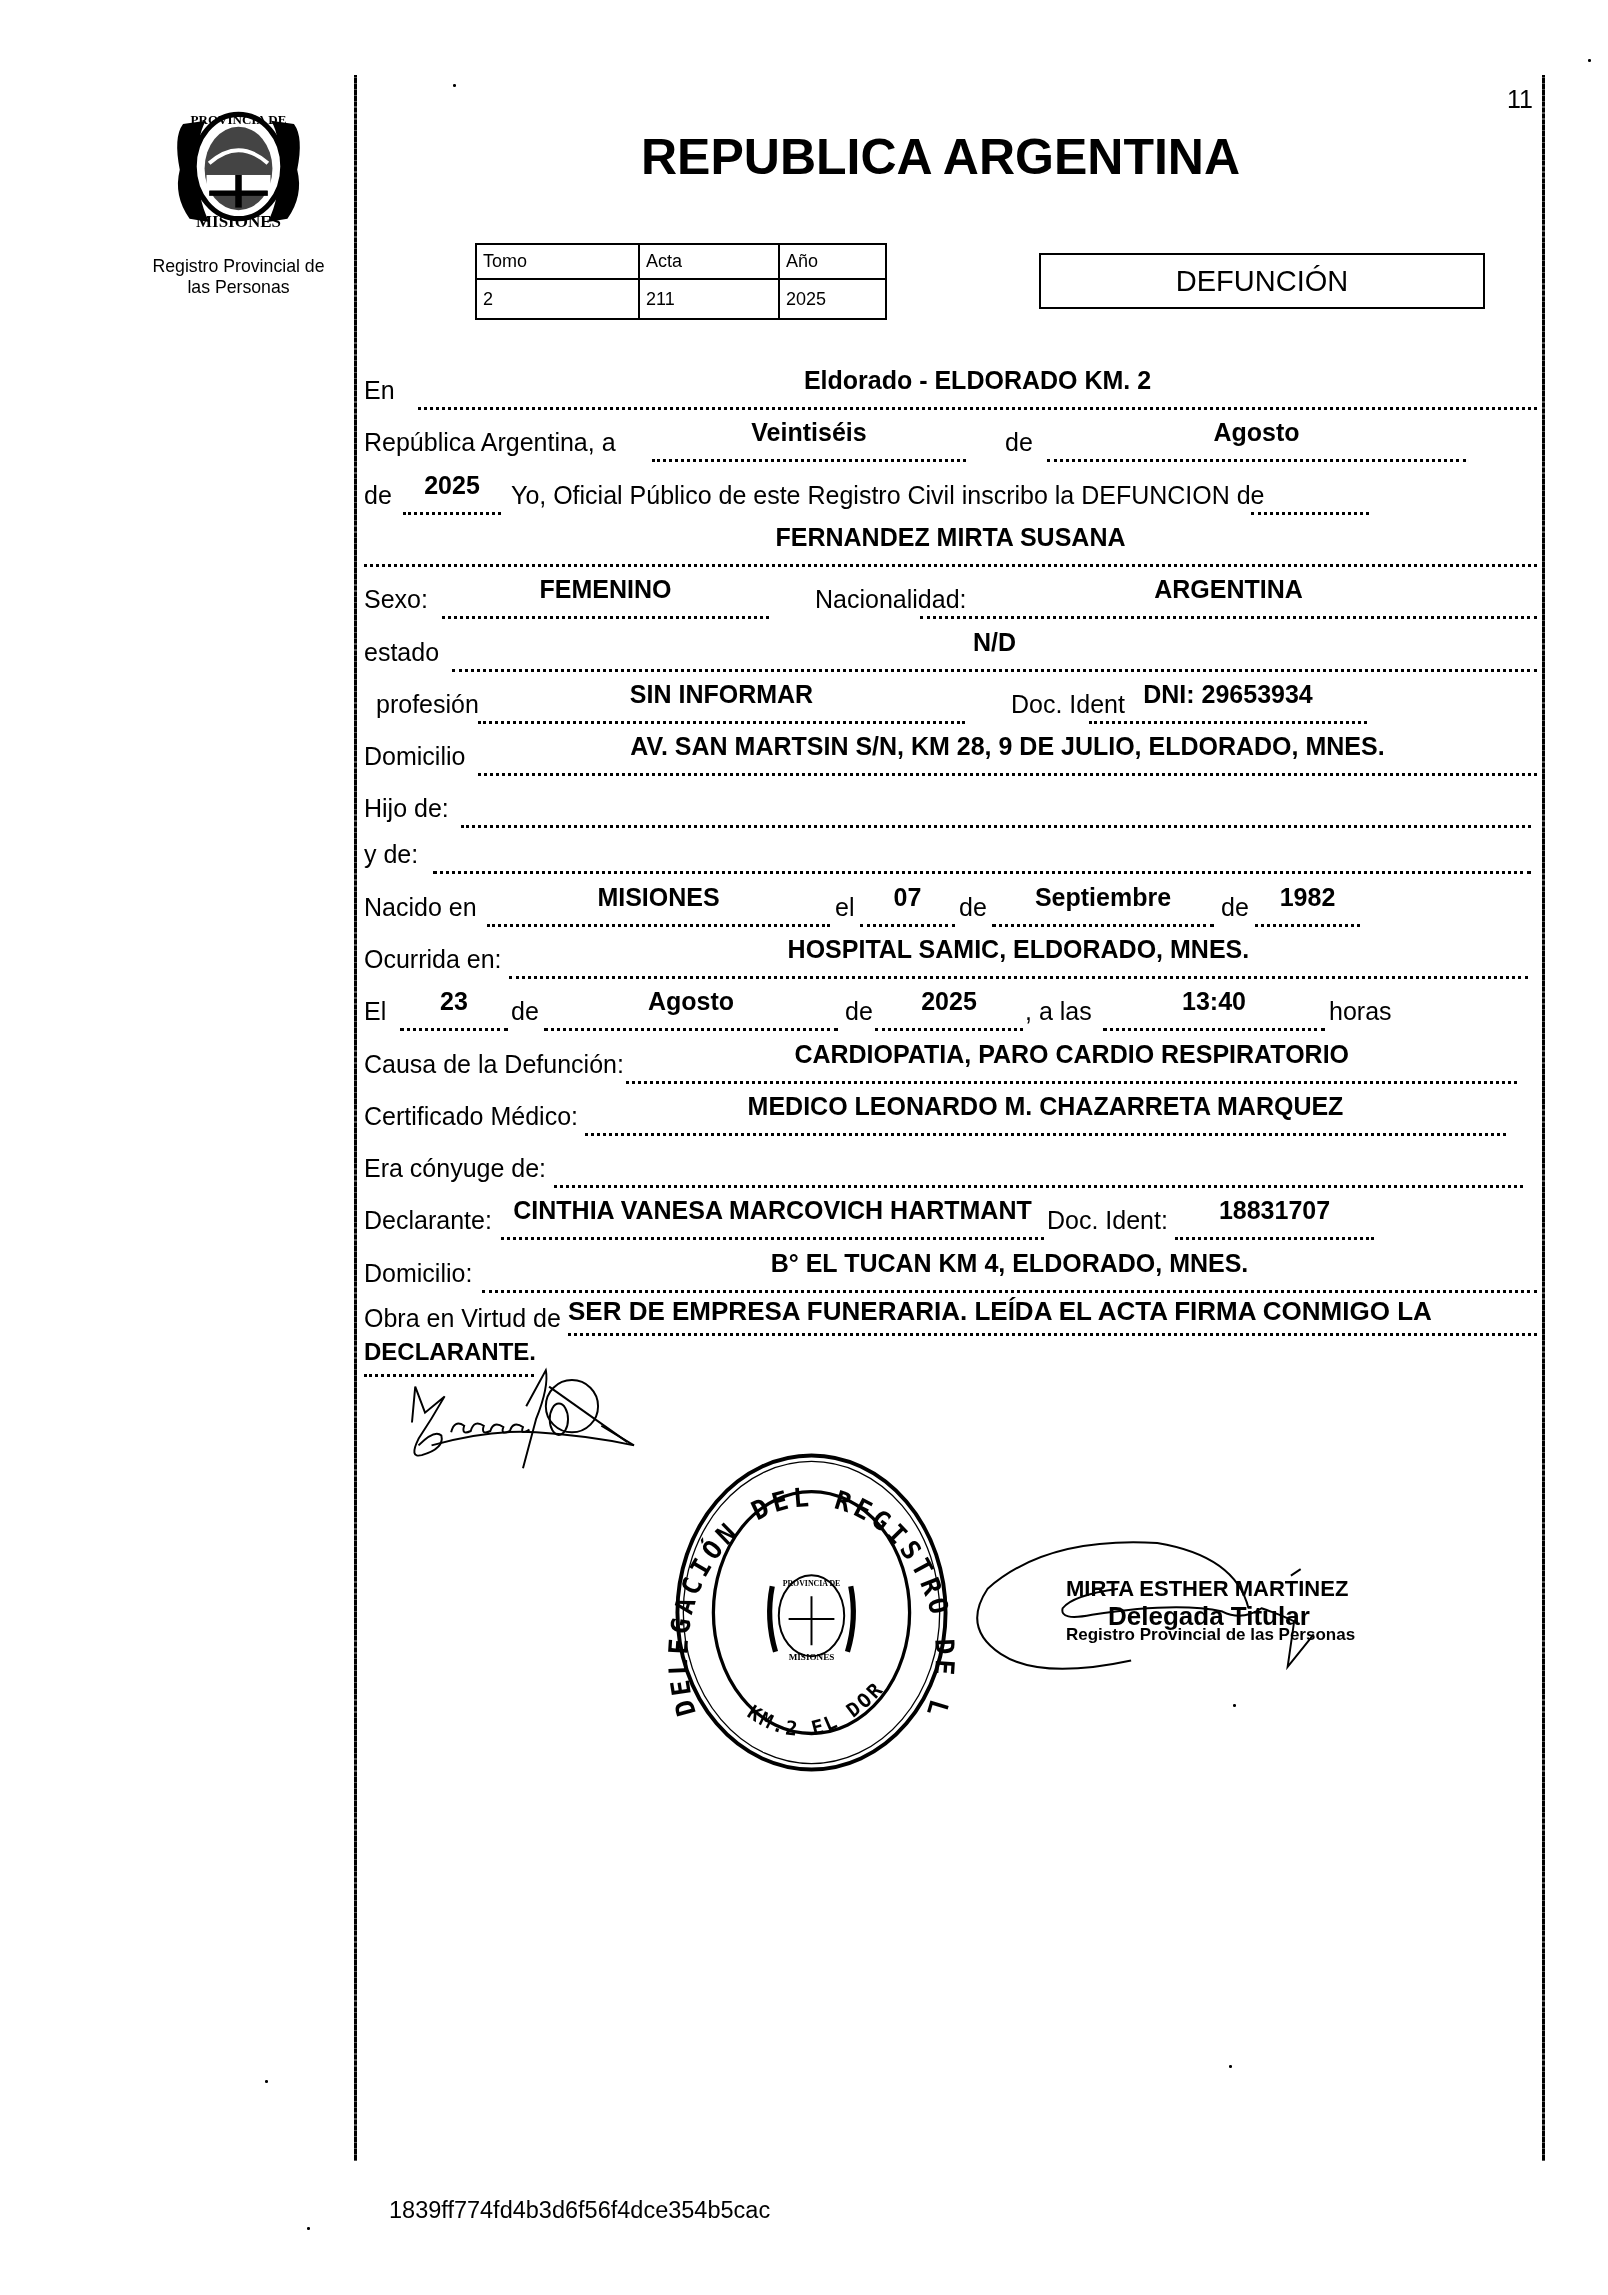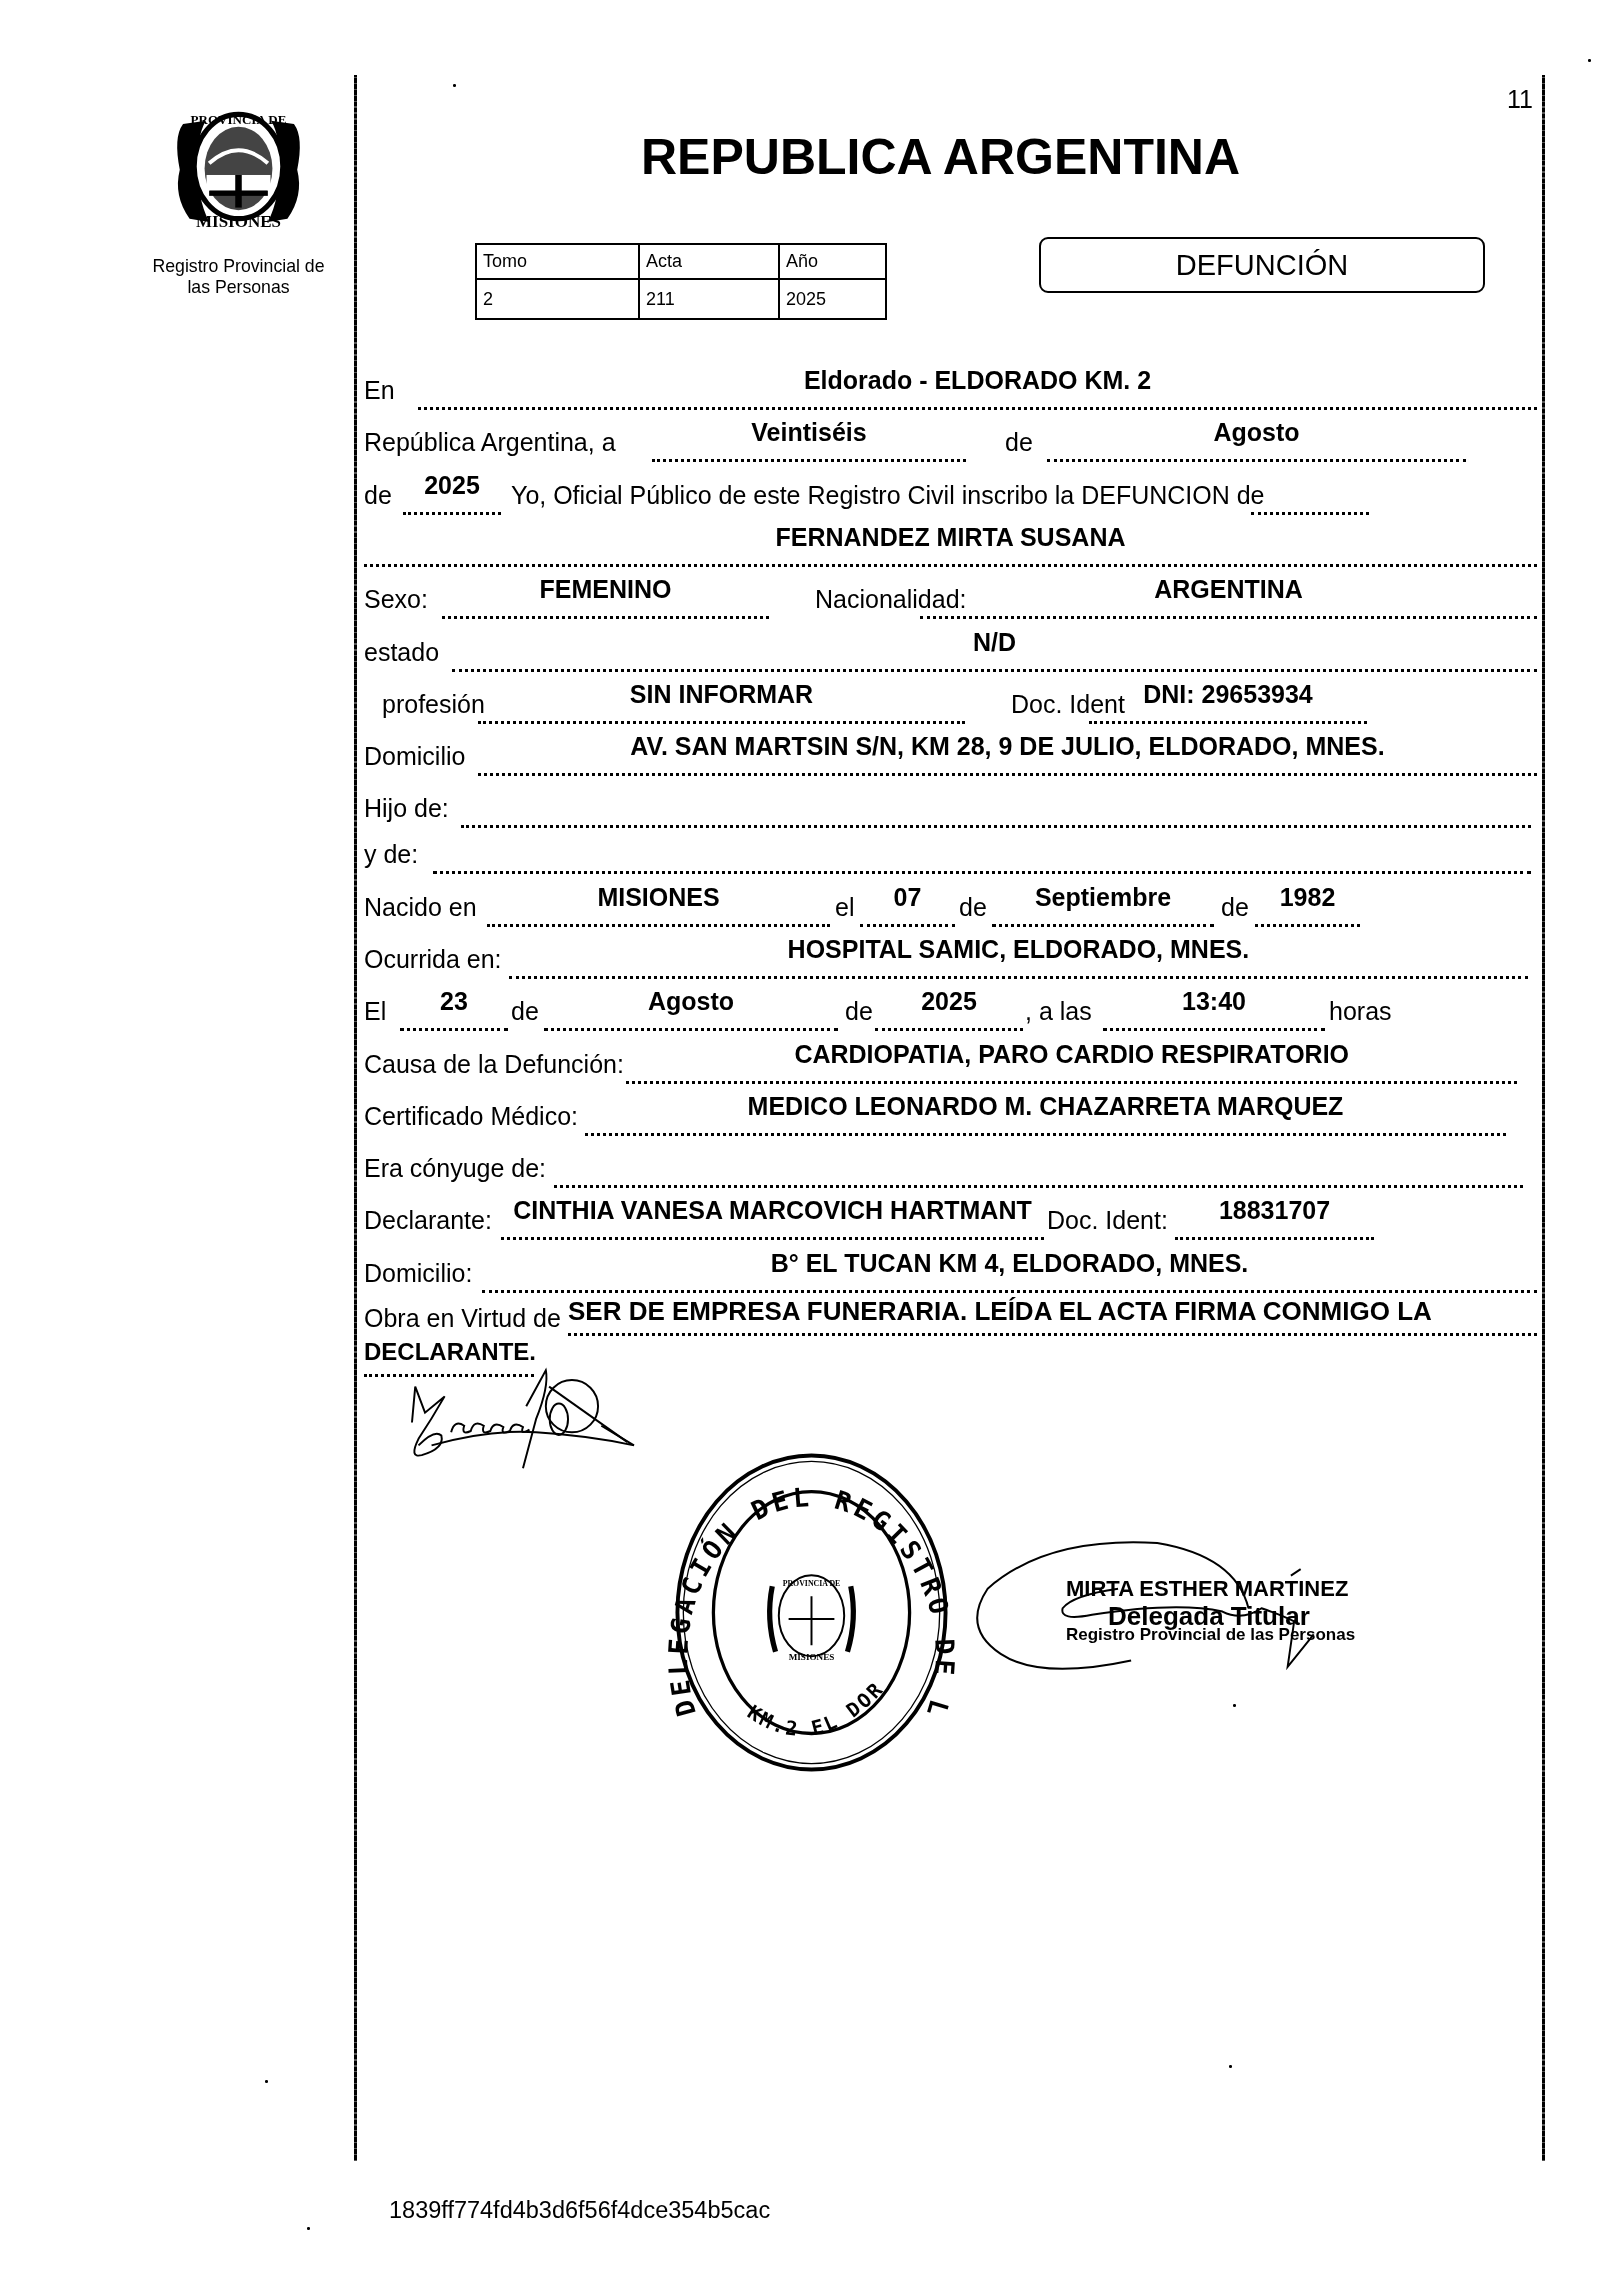--- a/index.html
+++ b/index.html
@@ -64,21 +64,21 @@
     <td>Año</td>
   </tr>
   <tr>
     <td>2</td>
     <td>211</td>
     <td>2025</td>
   </tr>
 </tbody>
   </table>
 
-<div class="deffbox" style="left:1039px; top:237px; width:442px; height:52px;border-radius:9px;">
+<div class="deffbox" style="left:1039px; top:253px; width:442px; height:52px;">
   <span>DEFUNCIÓN</span>
 </div>
 
 <div class="row" style="top:365px;">
   <span class="lbl" style="left:0;">En</span>
   <div class="fld" style="left:54px; right:0;">
       <span>Eldorado - ELDORADO KM. 2</span>
     </div>
 </div>
 
@@ -122,21 +122,21 @@
 </div>
 
 <div class="row" style="top:627px;">
   <span class="lbl" style="left:0;">estado</span>
   <div class="fld" style="left:88px; right:0;">
       <span>N/D</span>
     </div>
 </div>
 
 <div class="row" style="top:679px;">
-  <span class="lbl" style="left:18px;text-align:right;">profesión</span>
+  <span class="lbl" style="left:12px;text-align:right;">profesión</span>
   <div class="fld" style="left:114px; width:487px;">
       <span>SIN INFORMAR</span>
     </div>
   <span class="lbl" style="left:647px;">Doc. Ident</span>
   <div class="fld" style="left:725px; width:278px;">
       <span>DNI: 29653934</span>
     </div>
 </div>
 
 <div class="row" style="top:731px;">

